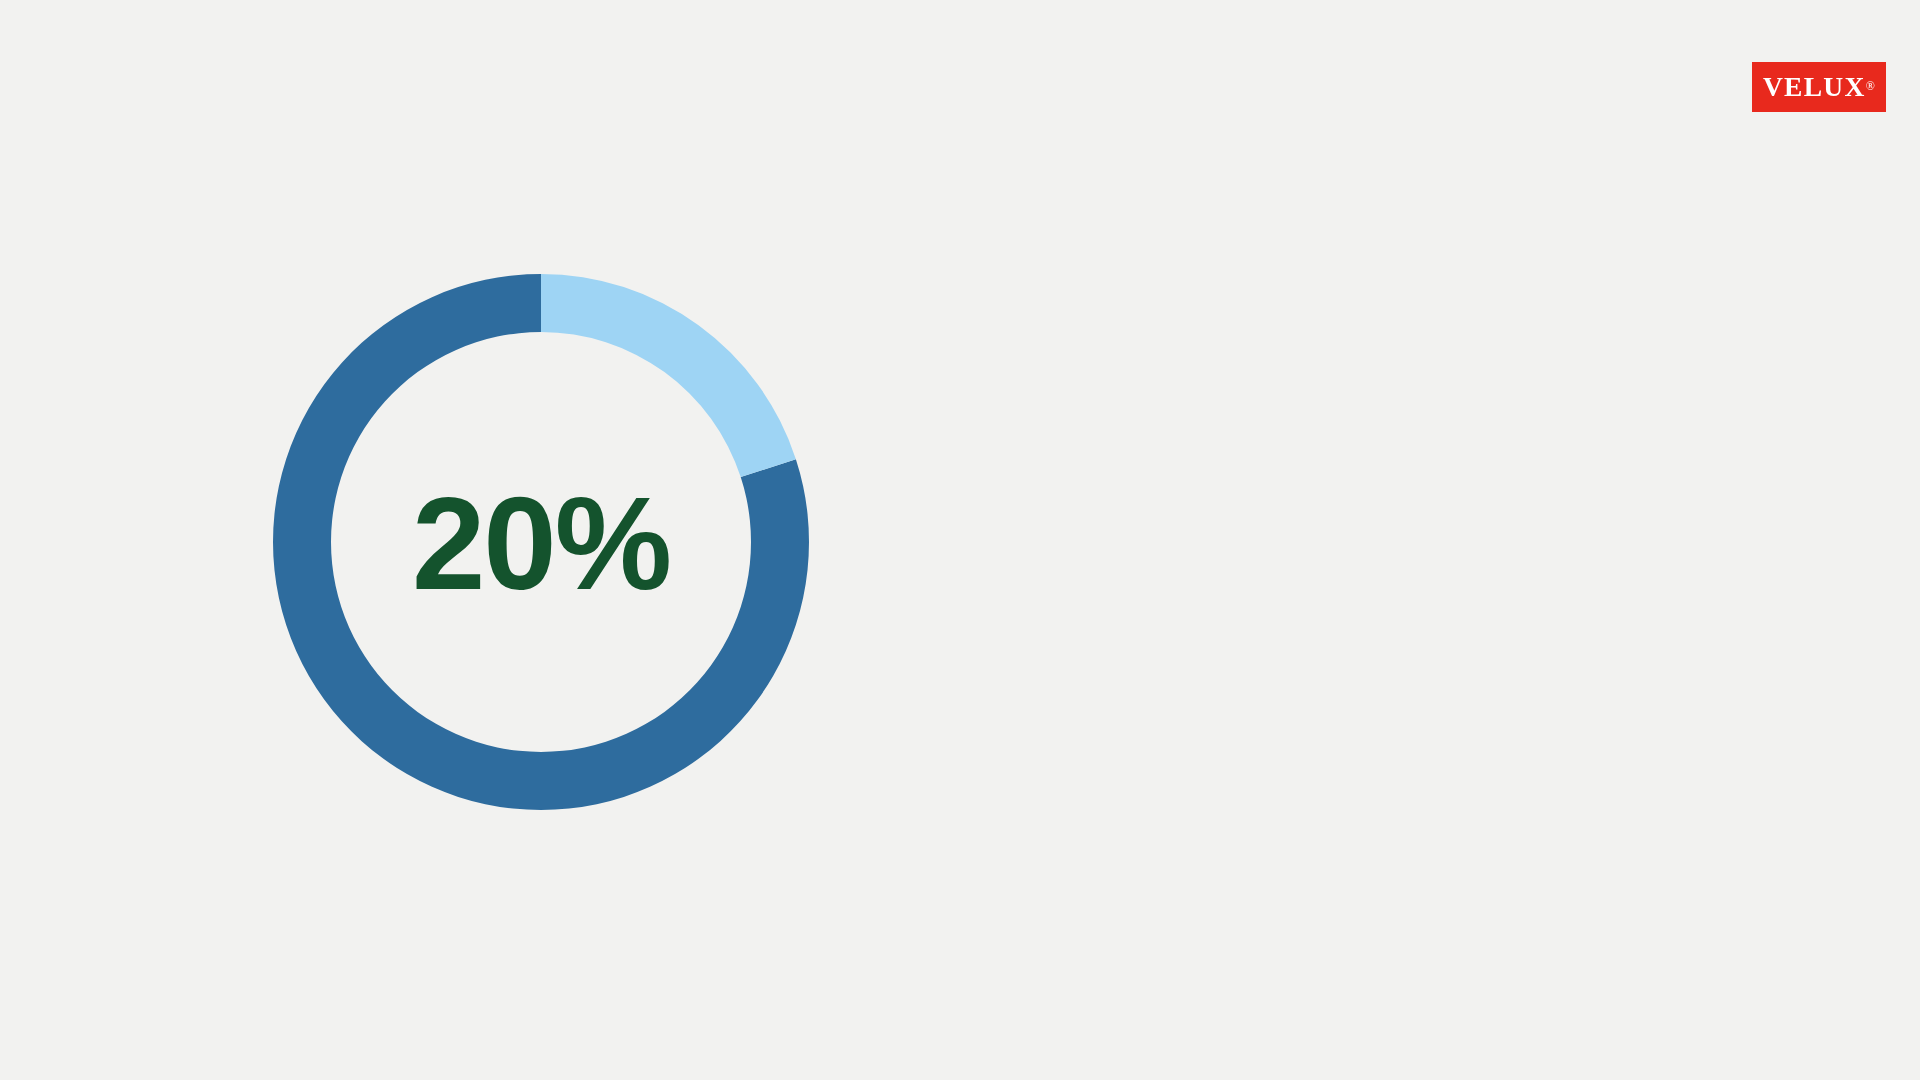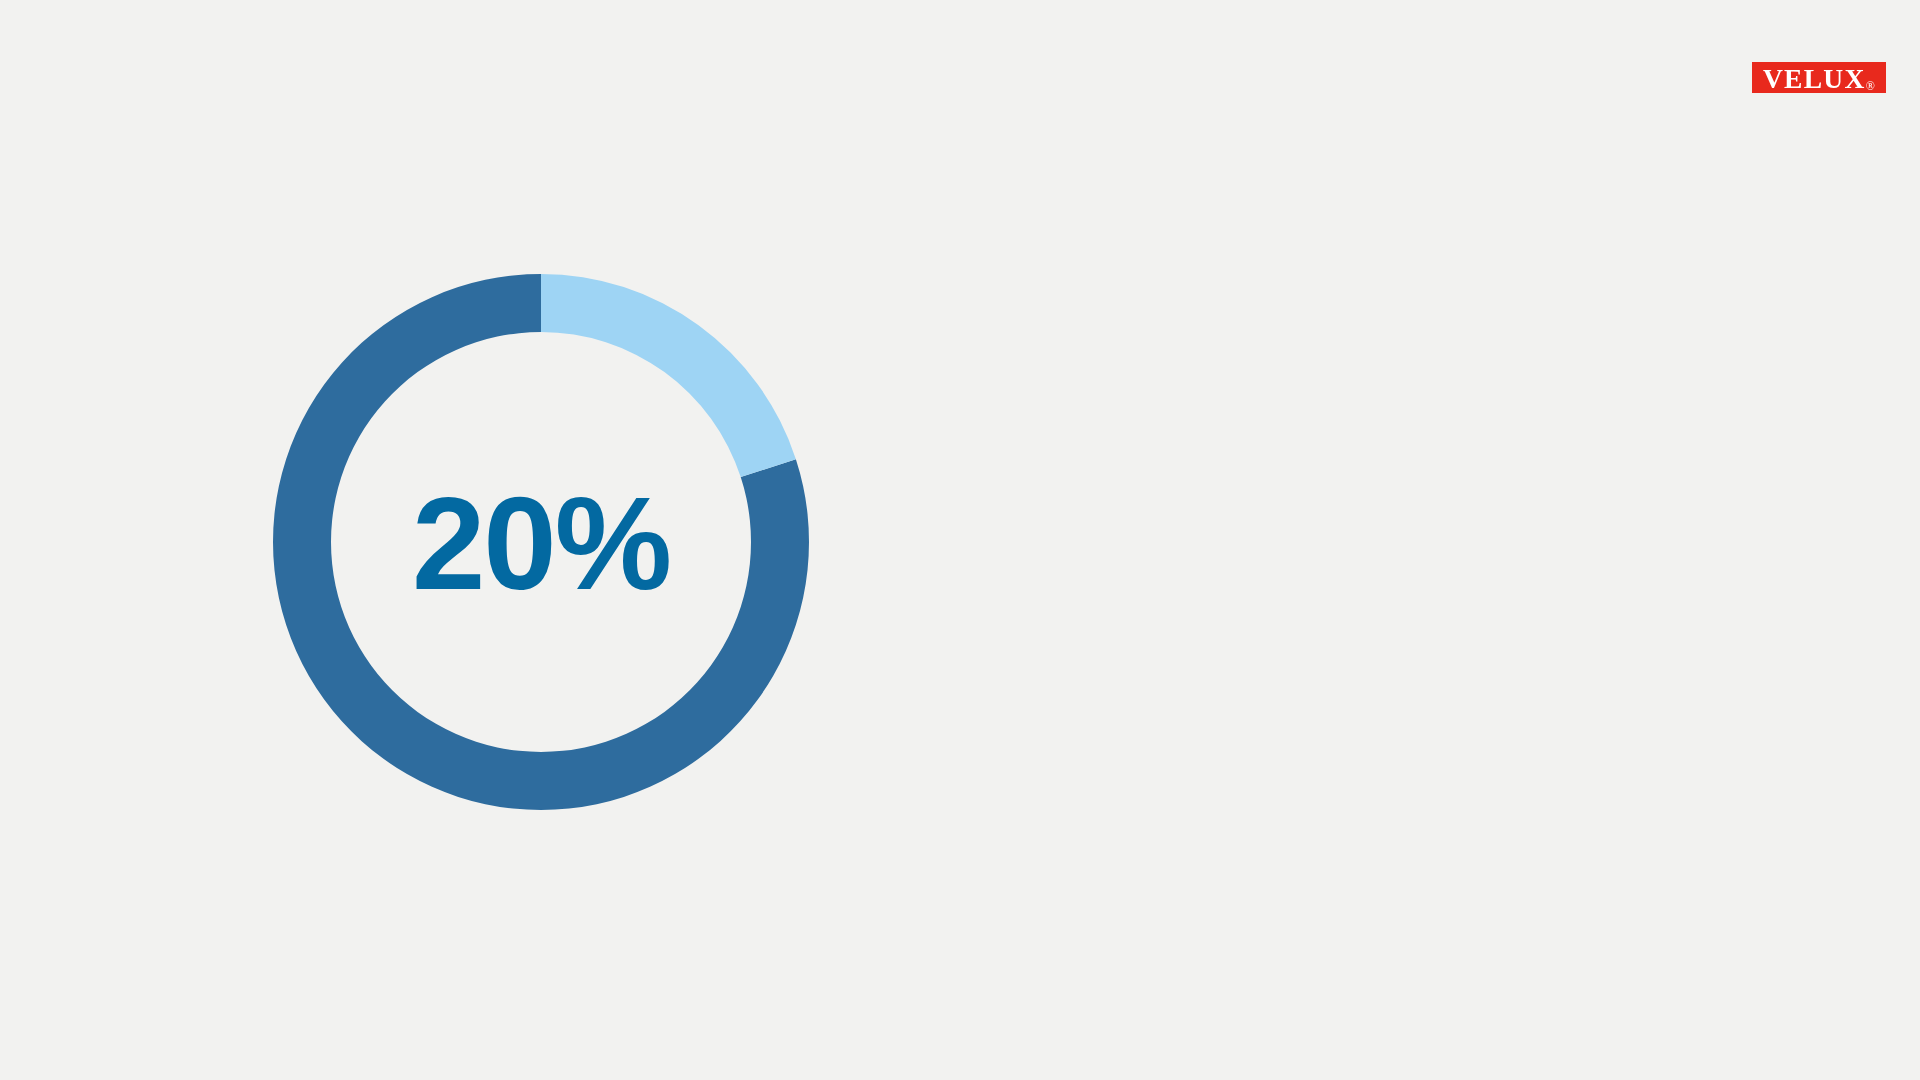--- a/index.html
+++ b/index.html
@@ -18,24 +18,24 @@
     height: 1080px;
     background: #f2f2f0;
   }
 
   
   .logo {
     position: absolute;
     left: 1752px;
     top: 62px;
     width: 134px;
-    height: 31px;
+    height: 50px;
     background: #e8291d;
     display: flex;
-    align-items: flex-end;
+    align-items: center;
     justify-content: center;
   }
   .logo-text {
     font-family: "Liberation Serif", serif;
     font-weight: bold;
     color: #ffffff;
     font-size: 27px;
     letter-spacing: 1.2px;
     line-height: 1;
     transform: scaleX(1.02);
@@ -72,21 +72,21 @@
     display: flex;
     align-items: center;
     justify-content: center;
     pointer-events: none;
   }
   .donut-center-label span {
     font-family: "Liberation Sans", sans-serif;
     font-weight: bold;
     font-size: 132px;
     line-height: 1;
-    color: #0369a1;
+    color: #14532d;
     letter-spacing: -2px;
     transform: translateY(2px);
   }
 
   
   .textblock {
     position: absolute;
     left: 776px;
     top: 244px;
     width: 760px;

